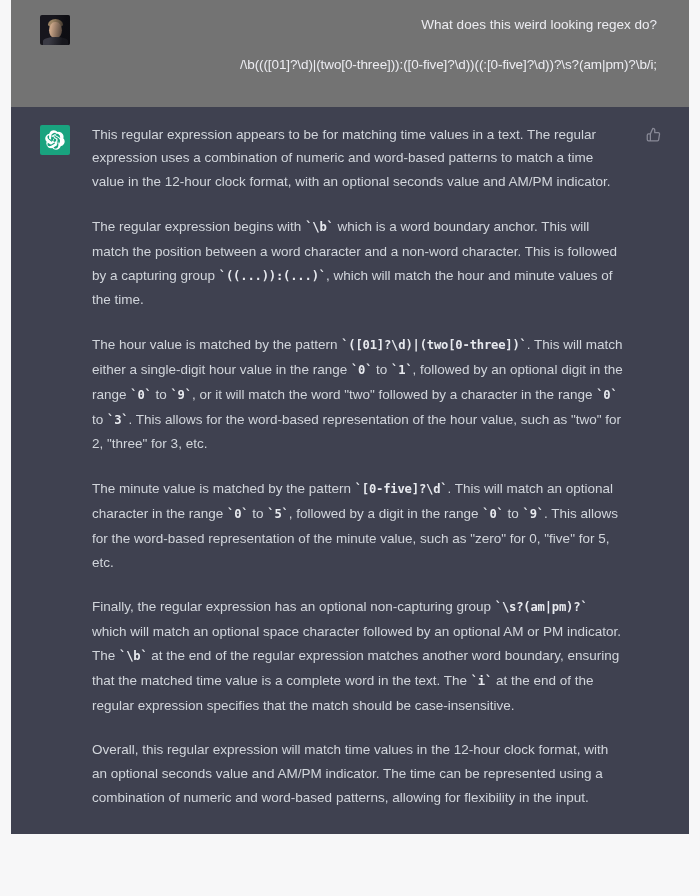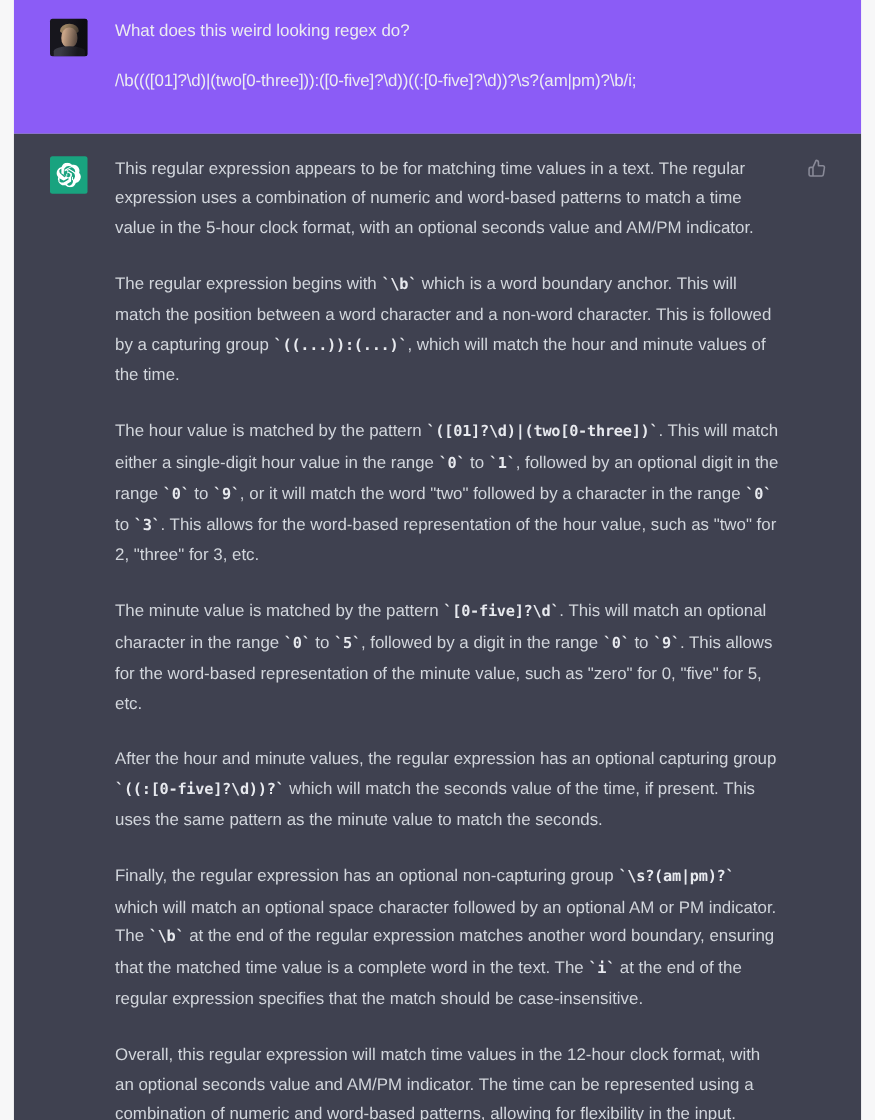--- a/index.html
+++ b/index.html
@@ -158,21 +158,21 @@
     padding: 0;
   }
   .icon-btn svg { display: block; }
 </style>
 </head>
 <body>
 
 <div id="app">
   <div class="chat-thread">
 
-    <div class="msg msg-user" style="background: #8b5cf6;">
+    <div class="msg msg-user" style="background: #737373; text-align: right;">
       <div class="avatar-col">
         <div class="avatar avatar-photo">
           <div class="hair"></div>
           <div class="face"></div>
           <div class="shoulders"></div>
           <div class="shade"></div>
         </div>
       </div>
       <div class="msg-body">
         <p class="para">What does this weird looking regex do?</p>
@@ -183,25 +183,24 @@
     <div class="msg msg-assistant" style="background: rgb(63, 65, 80);">
       <div class="avatar-col">
         <div class="avatar avatar-bot" style="background: rgb(25, 163, 127);">
           <svg width="20" height="20" viewBox="0 0 41 41" aria-hidden="true">
             <path fill="#ffffff" d="M37.532 16.87a9.963 9.963 0 0 0-.856-8.184 10.078 10.078 0 0 0-10.855-4.835A9.965 9.965 0 0 0 18.306.5a10.079 10.079 0 0 0-9.614 6.977 9.967 9.967 0 0 0-6.664 4.834 10.08 10.08 0 0 0 1.24 11.817 9.965 9.965 0 0 0 .856 8.185 10.079 10.079 0 0 0 10.855 4.835 9.965 9.965 0 0 0 7.516 3.35 10.078 10.078 0 0 0 9.617-6.981 9.967 9.967 0 0 0 6.663-4.834 10.079 10.079 0 0 0-1.243-11.813ZM22.498 37.886a7.474 7.474 0 0 1-4.799-1.735c.06-.33.143-.66.24-.976l5.98-3.453a.971.971 0 0 0 .491-.85v-8.438l2.527 1.461a.086.086 0 0 1 .5.065v6.98a7.504 7.504 0 0 1-7.489 7.481v-.535Zm-16.105-6.88a7.474 7.474 0 0 1-.893-5.023c.06.037.164.1.24.144l5.98 3.452a.972.972 0 0 0 .98 0l7.302-4.215v2.92a.09.09 0 0 1-.36.077l-6.047 3.49a7.504 7.504 0 0 1-10.231-2.737l.65-.108ZM4.911 13.3a7.474 7.474 0 0 1 3.913-3.288c0 .068-.4.19-.4.274v6.905a.971.971 0 0 0 .488.848l7.301 4.216-2.527 1.459a.09.09 0 0 1-.85.008L7.91 19.473A7.504 7.504 0 0 1 4.91 13.3h.001Zm20.753 4.83-7.3-4.216 2.526-1.458a.09.09 0 0 1 .085-.008l6.046 3.49a7.492 7.492 0 0 1-1.128 13.51v-7.08a.97.97 0 0 0-.23-.237Zm2.514-3.785a11.01 11.01 0 0 0-.24-.144l-5.98-3.453a.971.971 0 0 0-.98 0l-7.3 4.215v-2.92a.09.09 0 0 1 .036-.077l6.047-3.487a7.492 7.492 0 0 1 11.124 7.766l-2.707-1.9ZM15.062 21.76l-2.528-1.46a.09.09 0 0 1-.049-.065v-6.981a7.492 7.492 0 0 1 12.28-5.751c-.61.033-.169.1-.236.142l-5.98 3.452a.97.97 0 0 0-.49.85l-.003 8.434.006 1.379Zm1.373-2.961 3.252-1.878 3.255 1.876v3.754l-3.25 1.878-3.257-1.878v-3.752Z"></path>
           </svg>
         </div>
       </div>
 
       <div class="msg-body">
-        <p class="para">This regular expression appears to be for matching time values in a text. The regular expression uses a combination of numeric and word-based patterns to match a time value in the 5-hour clock format, with an optional seconds value and AM/PM indicator.</p>
+        <p class="para">This regular expression appears to be for matching time values in a text. The regular expression uses a combination of numeric and word-based patterns to match a time value in the 12-hour clock format, with an optional seconds value and AM/PM indicator.</p>
         <p class="para">The regular expression begins with <code class="inline">`\b`</code> which is a word boundary anchor. This will match the position between a word character and a non-word character. This is followed by a capturing group <code class="inline">`((...)):(...)`</code>, which will match the hour and minute values of the time.</p>
         <p class="para">The hour value is matched by the pattern <code class="inline">`([01]?\d)|(two[0-three])`</code>. This will match either a single-digit hour value in the range <code class="inline">`0`</code> to <code class="inline">`1`</code>, followed by an optional digit in the range <code class="inline">`0`</code> to <code class="inline">`9`</code>, or it will match the word "two" followed by a character in the range <code class="inline">`0`</code> to <code class="inline">`3`</code>. This allows for the word-based representation of the hour value, such as "two" for 2, "three" for 3, etc.</p>
         <p class="para">The minute value is matched by the pattern <code class="inline">`[0-five]?\d`</code>. This will match an optional character in the range <code class="inline">`0`</code> to <code class="inline">`5`</code>, followed by a digit in the range <code class="inline">`0`</code> to <code class="inline">`9`</code>. This allows for the word-based representation of the minute value, such as "zero" for 0, "five" for 5, etc.</p>
-        <p class="para">After the hour and minute values, the regular expression has an optional capturing group <code class="inline">`((:[0-five]?\d))?`</code> which will match the seconds value of the time, if present. This uses the same pattern as the minute value to match the seconds.</p>
         <p class="para">Finally, the regular expression has an optional non-capturing group <code class="inline">`\s?(am|pm)?`</code> which will match an optional space character followed by an optional AM or PM indicator. The <code class="inline">`\b`</code> at the end of the regular expression matches another word boundary, ensuring that the matched time value is a complete word in the text. The <code class="inline">`i`</code> at the end of the regular expression specifies that the match should be case-insensitive.</p>
         <p class="para">Overall, this regular expression will match time values in the 12-hour clock format, with an optional seconds value and AM/PM indicator. The time can be represented using a combination of numeric and word-based patterns, allowing for flexibility in the input.</p>
       </div>
 
       <div class="actions">
         <button class="icon-btn" aria-label="thumbs up">
           <svg width="15" height="15" viewBox="0 0 24 24" fill="none" stroke="#c5c5d2" stroke-width="2" stroke-linecap="round" stroke-linejoin="round">
             <path d="M14 9V5a3 3 0 0 0-3-3l-4 9v11h11.28a2 2 0 0 0 2-1.7l1.38-9a2 2 0 0 0-2-2.3zM7 22H4a2 2 0 0 1-2-2v-7a2 2 0 0 1 2-2h3"></path>
           </svg>
         </button>

